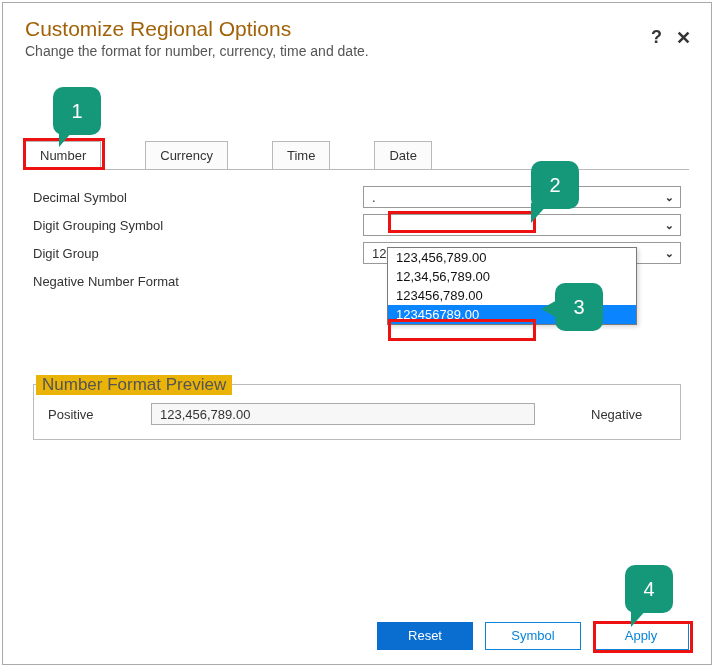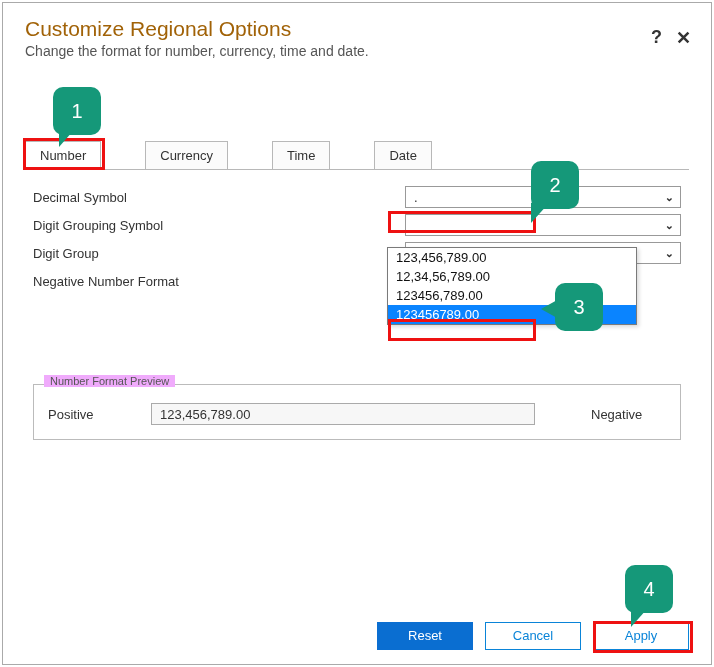--- a/index.html
+++ b/index.html
@@ -74,21 +74,20 @@
     z-index: 1;
   }
   .form {
     padding: 14px 8px 0 8px;
   }
   .row {
     display: flex;
     align-items: center;
     height: 26px;
     margin-bottom: 2px;
-    gap: 42px;
   }
   .row-label {
     width: 330px;
     color: #333;
   }
   .combo {
     flex: 1;
     height: 22px;
     border: 1px solid #999;
     display: flex;
@@ -127,24 +126,24 @@
 
   .preview-box {
     margin-top: 90px;
     border: 1px solid #bbb;
     padding: 18px 14px 14px 14px;
     position: relative;
   }
   .preview-legend {
     position: absolute;
     top: -10px;
-    left: 10px;
-    background: #f0abfc;
+    left: 2px;
+    background: #eab308;
     padding: 0 6px;
-    font-size: 11px;
+    font-size: 17px;
     color: #555;
   }
   .preview-row {
     display: flex;
     align-items: center;
     gap: 28px;
   }
   .preview-label {
     width: 75px;
     color: #333;
@@ -300,21 +299,21 @@
           <div class="preview-field">123,456,789.00</div>
           <div class="preview-label" style="margin-left:28px;">Negative</div>
         </div>
       </div>
 
     </div>
   </div>
 
   <div class="footer">
     <div class="btn primary">Reset</div>
-    <div class="btn">Cancel</div>
+    <div class="btn">Symbol</div>
     <div class="btn">Apply</div>
   </div>
 
   <div class="hl" style="left:20px; top:135px; width:82px; height:32px;"></div>
   <div class="hl" style="left:385px; top:208px; width:148px; height:22px;"></div>
   <div class="hl" style="left:385px; top:316px; width:148px; height:22px;"></div>
   <div class="hl" style="left:590px; top:618px; width:100px; height:32px;"></div>
 
   <div class="callout tail-bl" style="left:50px; top:84px;">1</div>
   <div class="callout tail-bl2" style="left:528px; top:158px;">2</div>

